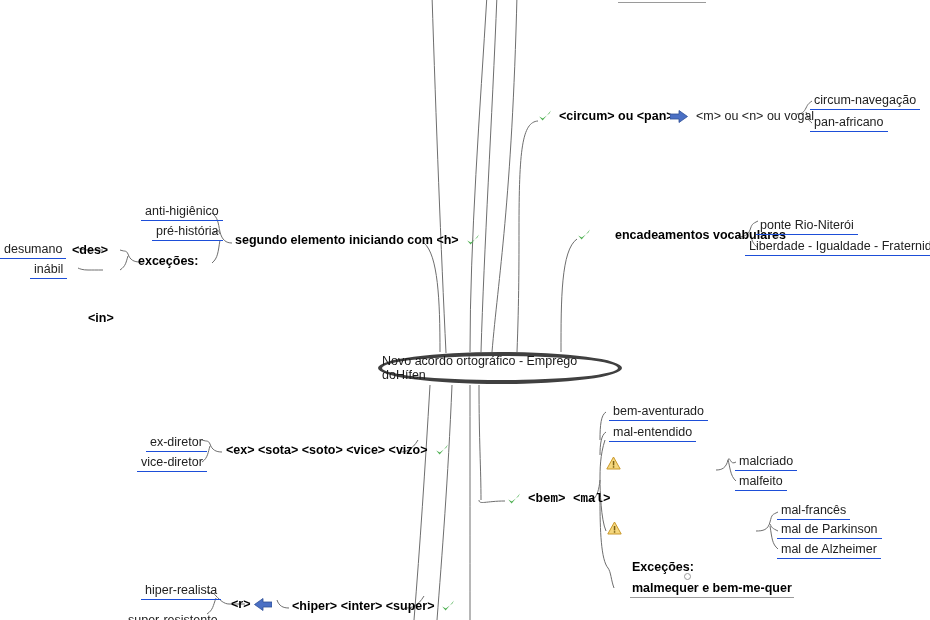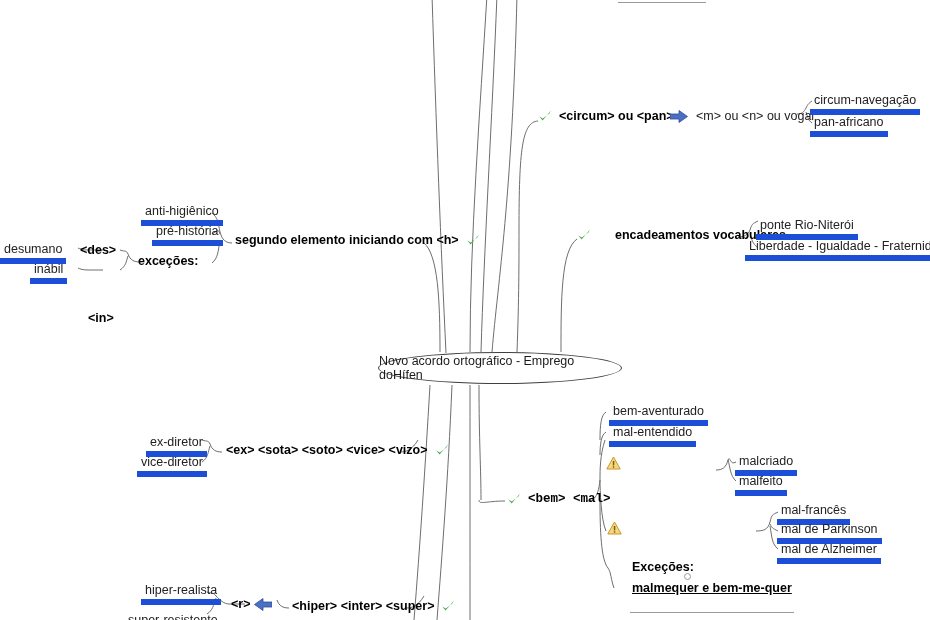--- a/index.html
+++ b/index.html
@@ -31,21 +31,21 @@
     gap: 4px;
   }
   .node .txt {
     display: block;
   }
   
   .leaf {
     font-size: 12.5px;
     color: #222222;
     padding: 1px 4px 2px 4px;
-    border-bottom: 6px solid #1d4ed8;
+    border-bottom: 1px solid #1d4ed8;
   }
   .bold {
     font-weight: bold;
     font-size: 12.5px;
     color: #000000;
   }
   .main-label {
     font-weight: bold;
     font-size: 12.5px;
     color: #000000;
@@ -61,21 +61,21 @@
   }
   .multiline .txt { max-width: 105px; }
 
   
   #root-node {
     position: absolute;
     left: 378px;
     top: 352px;
     width: 244px;
     height: 32px;
-    border: 1px solid #404040;
+    border: 4px solid #404040;
     border-radius: 50%;
     background: #ffffff;
     display: flex;
     align-items: center;
     justify-content: center;
     font-size: 12.5px;
     color: #1a1a1a;
     box-sizing: border-box;
   }
 
@@ -245,21 +245,21 @@
   </div>
   <div class="node leaf" style="left:152px; top:223px;text-align:right;">
     <span class="txt">pré-história</span>
   </div>
 
   <div class="node" style="left:136px; top:253px;">
     <span class="main-label">exceções:</span>
     <span class="sphere-wrap"><span class="ico-sphere"></span></span>
   </div>
 
-  <div class="node bold" style="left:80px; top:243px;">
+  <div class="node bold" style="left:72px; top:243px;">
     <span class="txt">&lt;des&gt;</span>
   </div>
   <div class="node bold" style="left:88px; top:263px;margin-top:48px;">
     <span class="txt">&lt;in&gt;</span>
   </div>
   <div class="node leaf" style="left:0px; top:241px;">
     <span class="txt">desumano</span>
   </div>
   <div class="node leaf" style="left:30px; top:261px;">
     <span class="txt">inábil</span>
@@ -332,21 +332,21 @@
   </div>
 
   <div class="node" style="left:612px; top:559px;">
     <span class="sphere-wrap"><span class="ico-sphere"></span></span>
     <span class="main-label">Exceções:</span>
   </div>
   <span class="hollow-dot" style="left:684px; top:573px;"></span>
 
   <div class="node" style="left:612px; top:580px;">
     <span class="sphere-wrap"><span class="ico-sphere"></span></span>
-    <span class="main-label" style="border-bottom:1px solid #9a9a9a; padding-bottom:17px;text-decoration:underline;">malmequer e bem-me-quer</span>
+    <span class="main-label" style="border-bottom:1px solid #9a9a9a; padding-bottom:2px;">malmequer e bem-me-quer</span>
   </div>
 
   <div class="node" style="left:290px; top:598px;">
     <span class="main-label">&lt;hiper&gt; &lt;inter&gt; &lt;super&gt;</span>
     <span class="icon ico-check">
       <svg viewBox="0 0 16 16">
           <path d="M2.2 8.4 L5.6 12.4 L14 2.4 L12.4 5.6 L5.8 10.4 Z" fill="#4caf50"></path>
         </svg>
     </span>
   </div>

